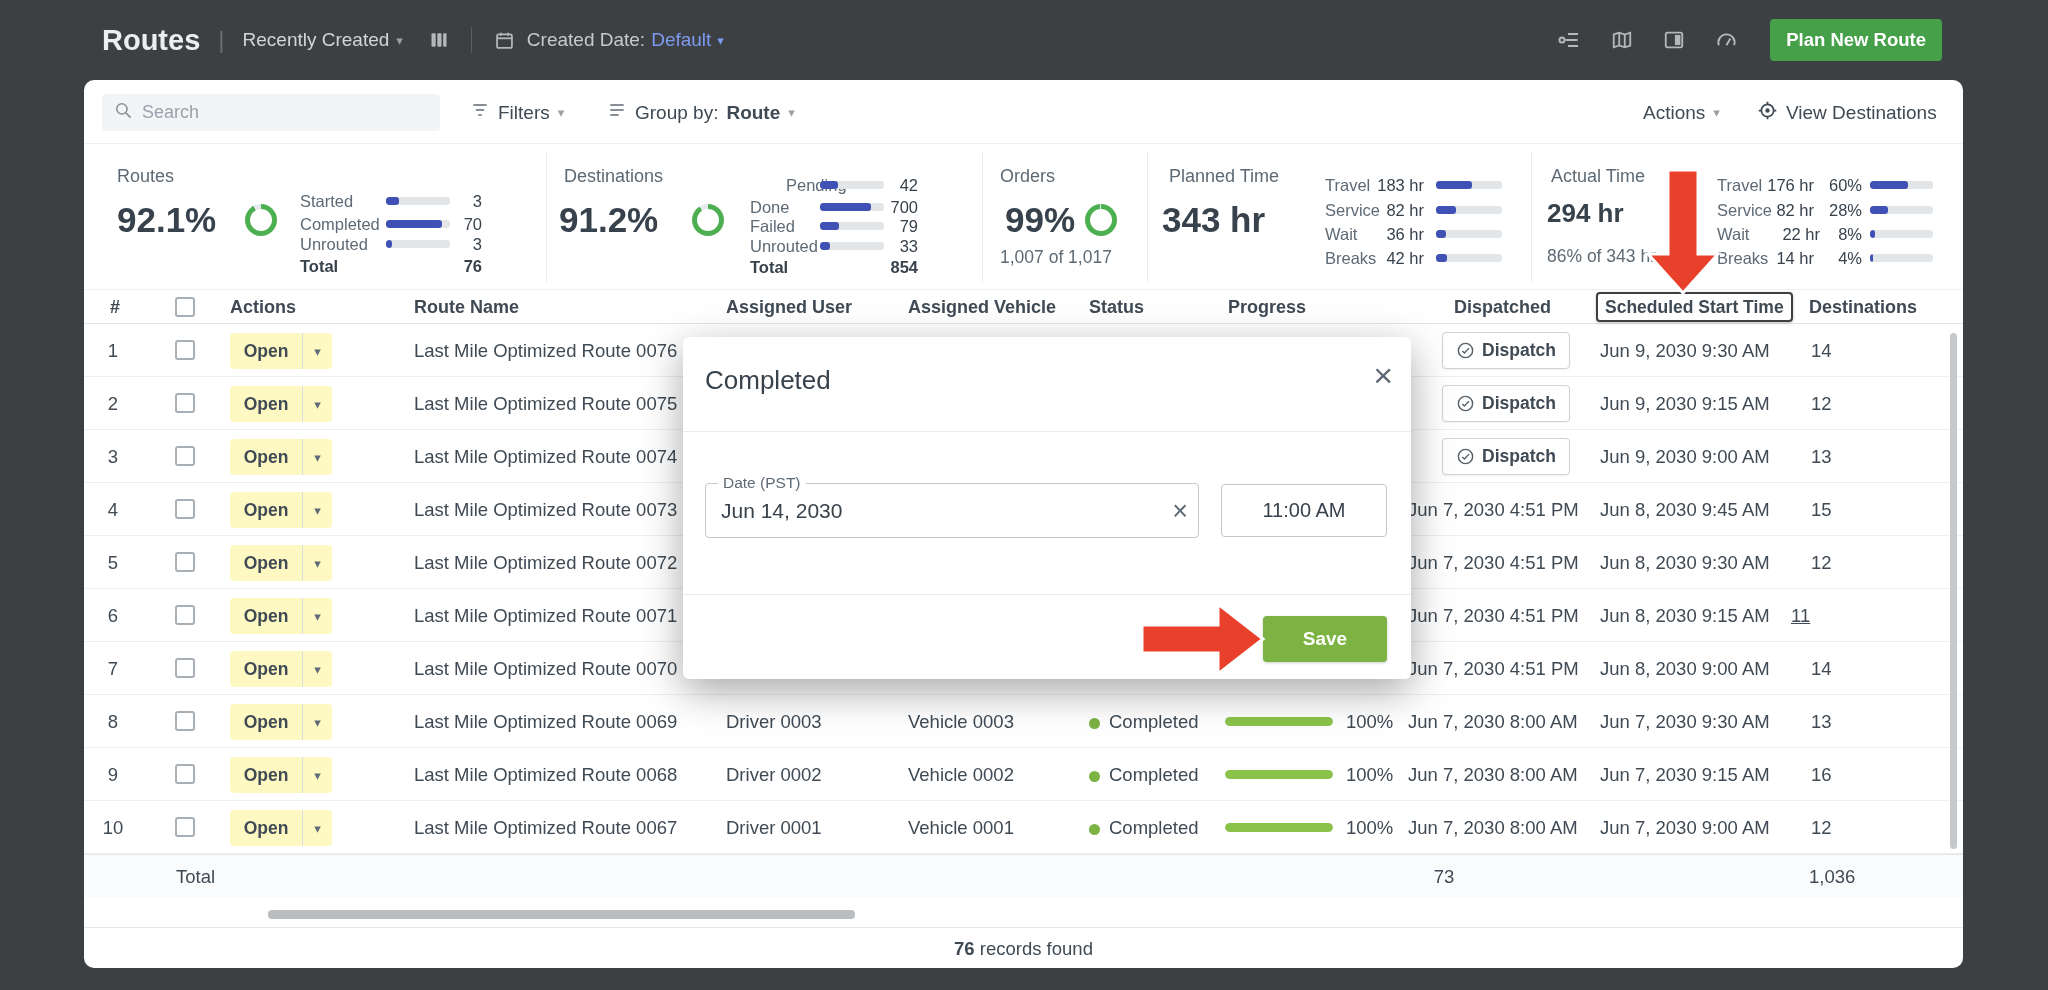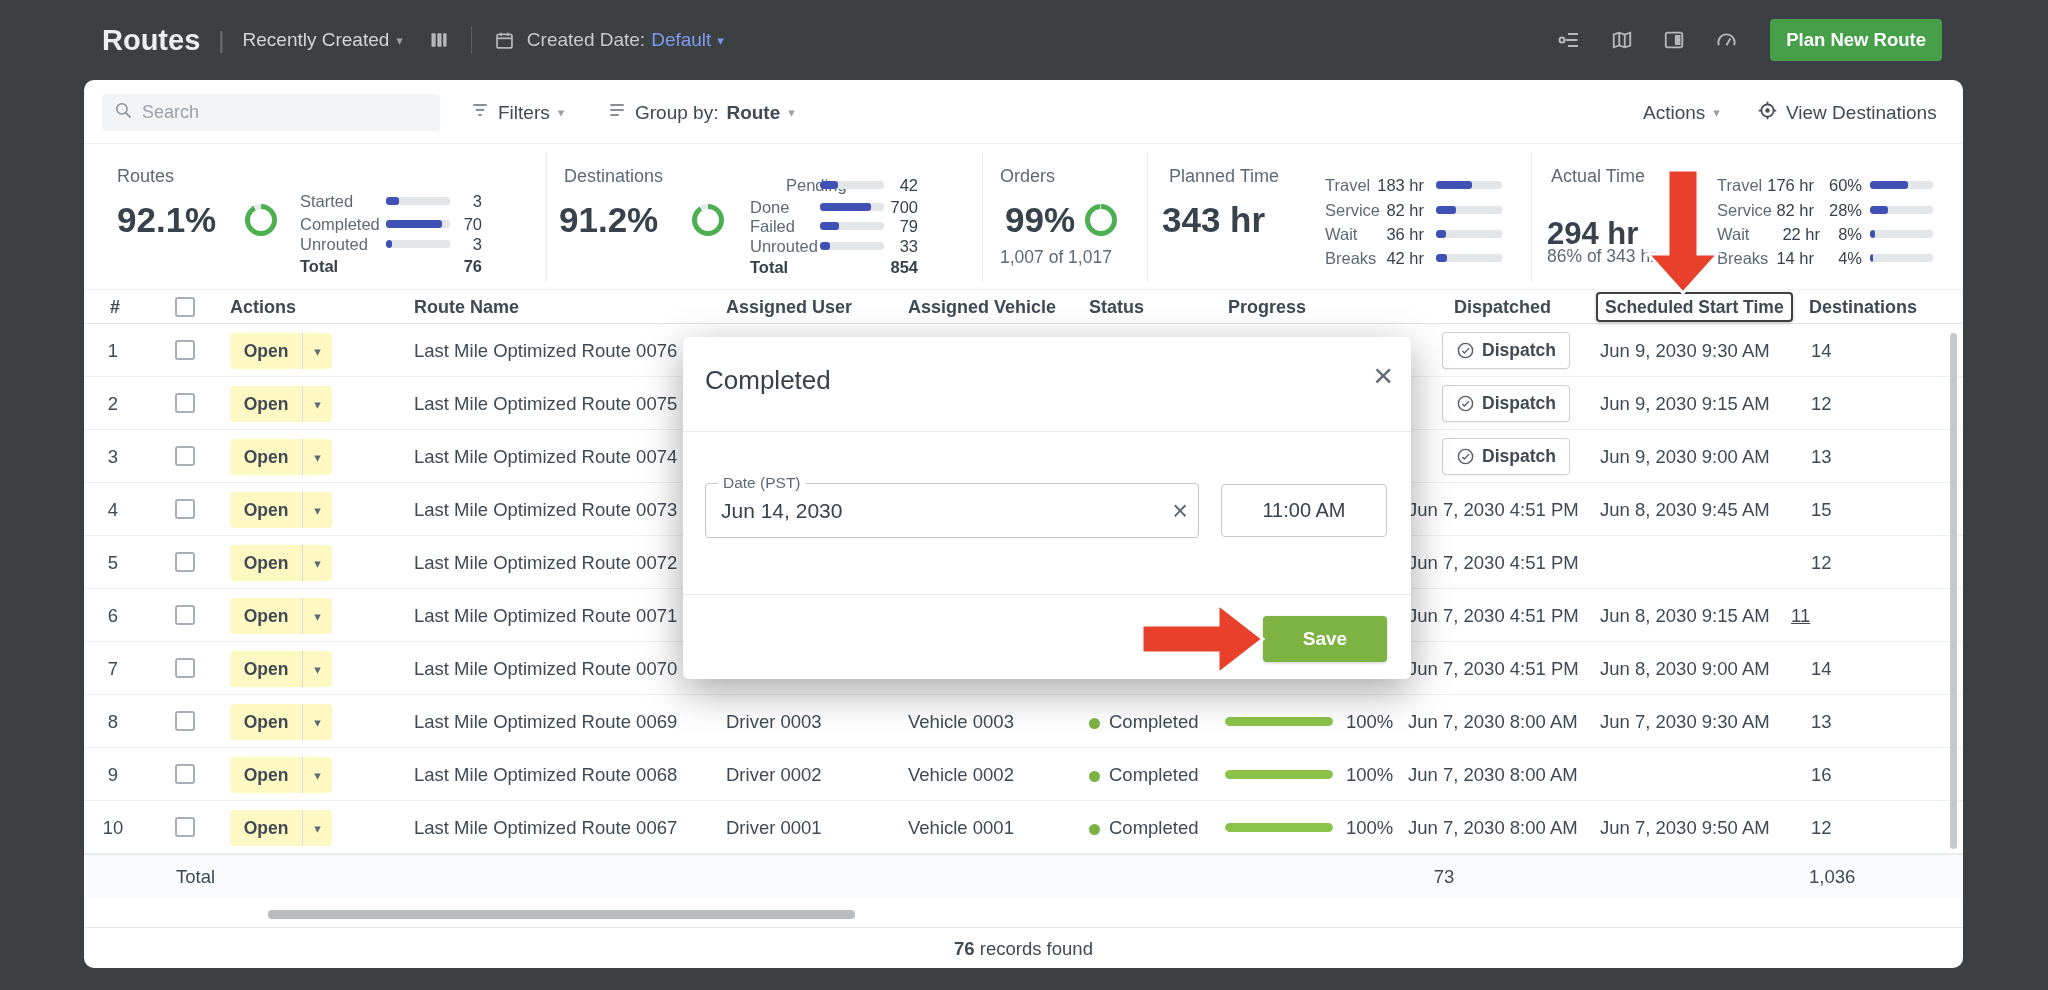--- a/index.html
+++ b/index.html
@@ -285,21 +285,21 @@
     <div class="mtrack" style="left:1352px; top:86px; width:66px;">
         <div class="mfill" style="width: 15%;"></div>
       </div>
     <div class="mlabel" style="left:1241px; top:105px;">Breaks</div>
     <div class="mval" style="left:1262px; top:105px; width:78px;">42 hr</div>
     <div class="mtrack" style="left:1352px; top:110px; width:66px;">
         <div class="mfill" style="width: 17%;"></div>
       </div>
 
     <div class="slabel" style="left:1467px;">Actual Time</div>
-    <div class="sbig" style="left:1463px; top:72px; font-size:31px;">294 hr</div>
+    <div class="sbig" style="left:1463px; top:54px; font-size:26px;">294 hr</div>
     <div class="ssub" style="left:1463px; top:102px;">86% of 343 hr</div>
     <div class="mlabel" style="left:1633px; top:32px;">Travel</div>
     <div class="mval" style="left:1670px; top:32px; width:60px;">176 hr</div>
     <div class="mval" style="left:1738px; top:32px; width:40px;">60%</div>
     <div class="mtrack" style="left:1786px; top:37px; width:63px;">
         <div class="mfill" style="width: 60%;"></div>
       </div>
     <div class="mlabel" style="left:1633px; top:57px;">Service</div>
     <div class="mval" style="left:1670px; top:57px; width:60px;">82 hr</div>
     <div class="mval" style="left:1738px; top:57px; width:40px;">28%</div>
@@ -406,20 +406,21 @@
 
   <div class="trow" style="top:456px;">
     <span class="td" style="left:10px; width:38px; text-align:center;">5</span>
     <span class="cb" style="left:91px; top:16px;"></span>
     <span class="openbtn">
         <span class="open-main">Open</span>
         <span class="open-chev">▾</span>
       </span>
     <span class="td" style="left:330px;">Last Mile Optimized Route 0072</span>
     <span class="td" style="left:1324px;">Jun 7, 2030 4:51 PM</span>
+    <span class="td" style="left:1516px;">Jun 8, 2030 9:30 AM</span>
     <span class="td" style="left:1727px;">12</span>
   </div>
 
   <div class="trow" style="top:509px;">
     <span class="td" style="left:10px; width:38px; text-align:center;">6</span>
     <span class="cb" style="left:91px; top:16px;"></span>
     <span class="openbtn">
         <span class="open-main">Open</span>
         <span class="open-chev">▾</span>
       </span>
@@ -471,40 +472,41 @@
       </span>
     <span class="td" style="left:330px;">Last Mile Optimized Route 0068</span>
     <span class="td" style="left:642px;">Driver 0002</span>
     <span class="td" style="left:824px;">Vehicle 0002</span>
     <span class="td" style="left:1005px;"><span class="statusdot"></span><span>Completed</span></span>
     <span class="pbar">
         <span class="mfill" style="display: block; width: 100%;"></span>
       </span>
     <span class="td" style="left:1262px;">100%</span>
     <span class="td" style="left:1324px;">Jun 7, 2030 8:00 AM</span>
+    <span class="td" style="left:1516px;">Jun 7, 2030 9:15 AM</span>
     <span class="td" style="left:1727px;">16</span>
   </div>
 
   <div class="trow" style="top:721px;">
     <span class="td" style="left:10px; width:38px; text-align:center;">10</span>
     <span class="cb" style="left:91px; top:16px;"></span>
     <span class="openbtn">
         <span class="open-main">Open</span>
         <span class="open-chev">▾</span>
       </span>
     <span class="td" style="left:330px;">Last Mile Optimized Route 0067</span>
     <span class="td" style="left:642px;">Driver 0001</span>
     <span class="td" style="left:824px;">Vehicle 0001</span>
     <span class="td" style="left:1005px;"><span class="statusdot"></span><span>Completed</span></span>
     <span class="pbar">
         <span class="mfill" style="display: block; width: 100%;"></span>
       </span>
     <span class="td" style="left:1262px;">100%</span>
     <span class="td" style="left:1324px;">Jun 7, 2030 8:00 AM</span>
-    <span class="td" style="left:1516px;">Jun 7, 2030 9:50 AM</span>
+    <span class="td" style="left:1516px;">Jun 7, 2030 9:00 AM</span>
     <span class="td" style="left:1727px;">12</span>
   </div>
 
   <div class="totalrow">
     <span class="td" style="left:92px;">Total</span>
     <span class="td" style="left:1324px; width:72px; text-align:center;">73</span>
     <span class="td" style="left:1725px;">1,036</span>
   </div>
 
   <div class="hscroll"></div>

